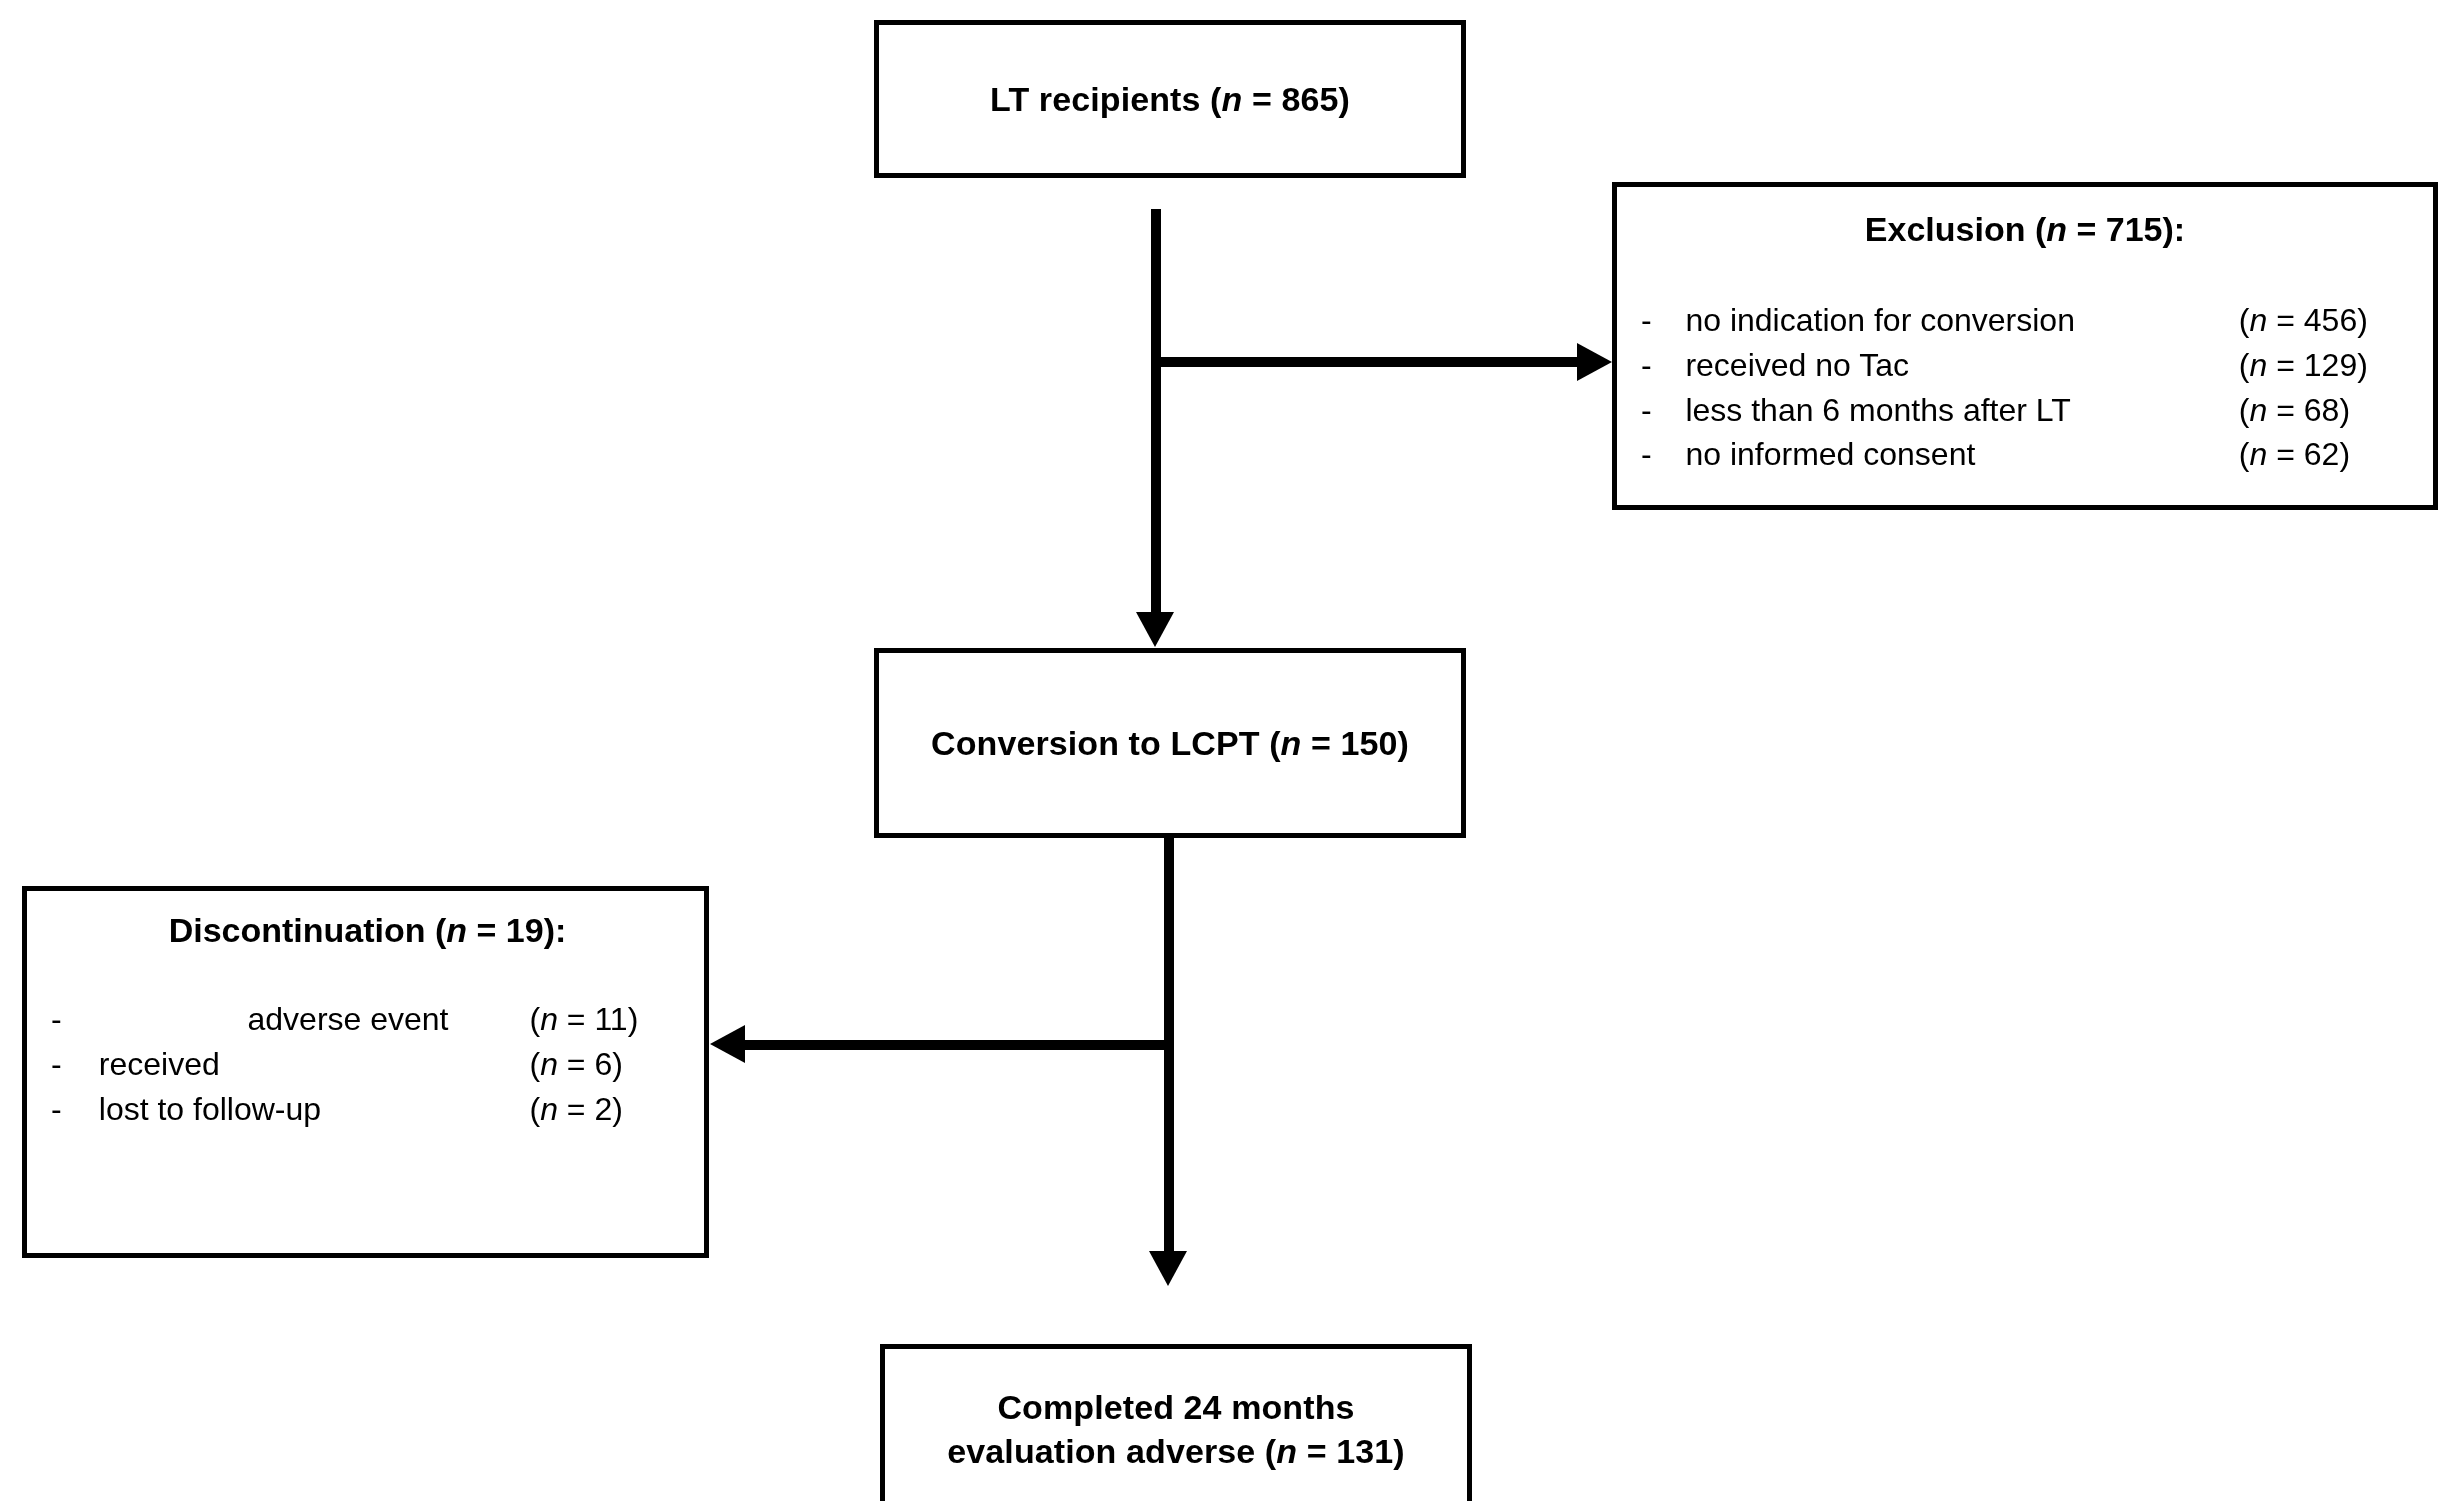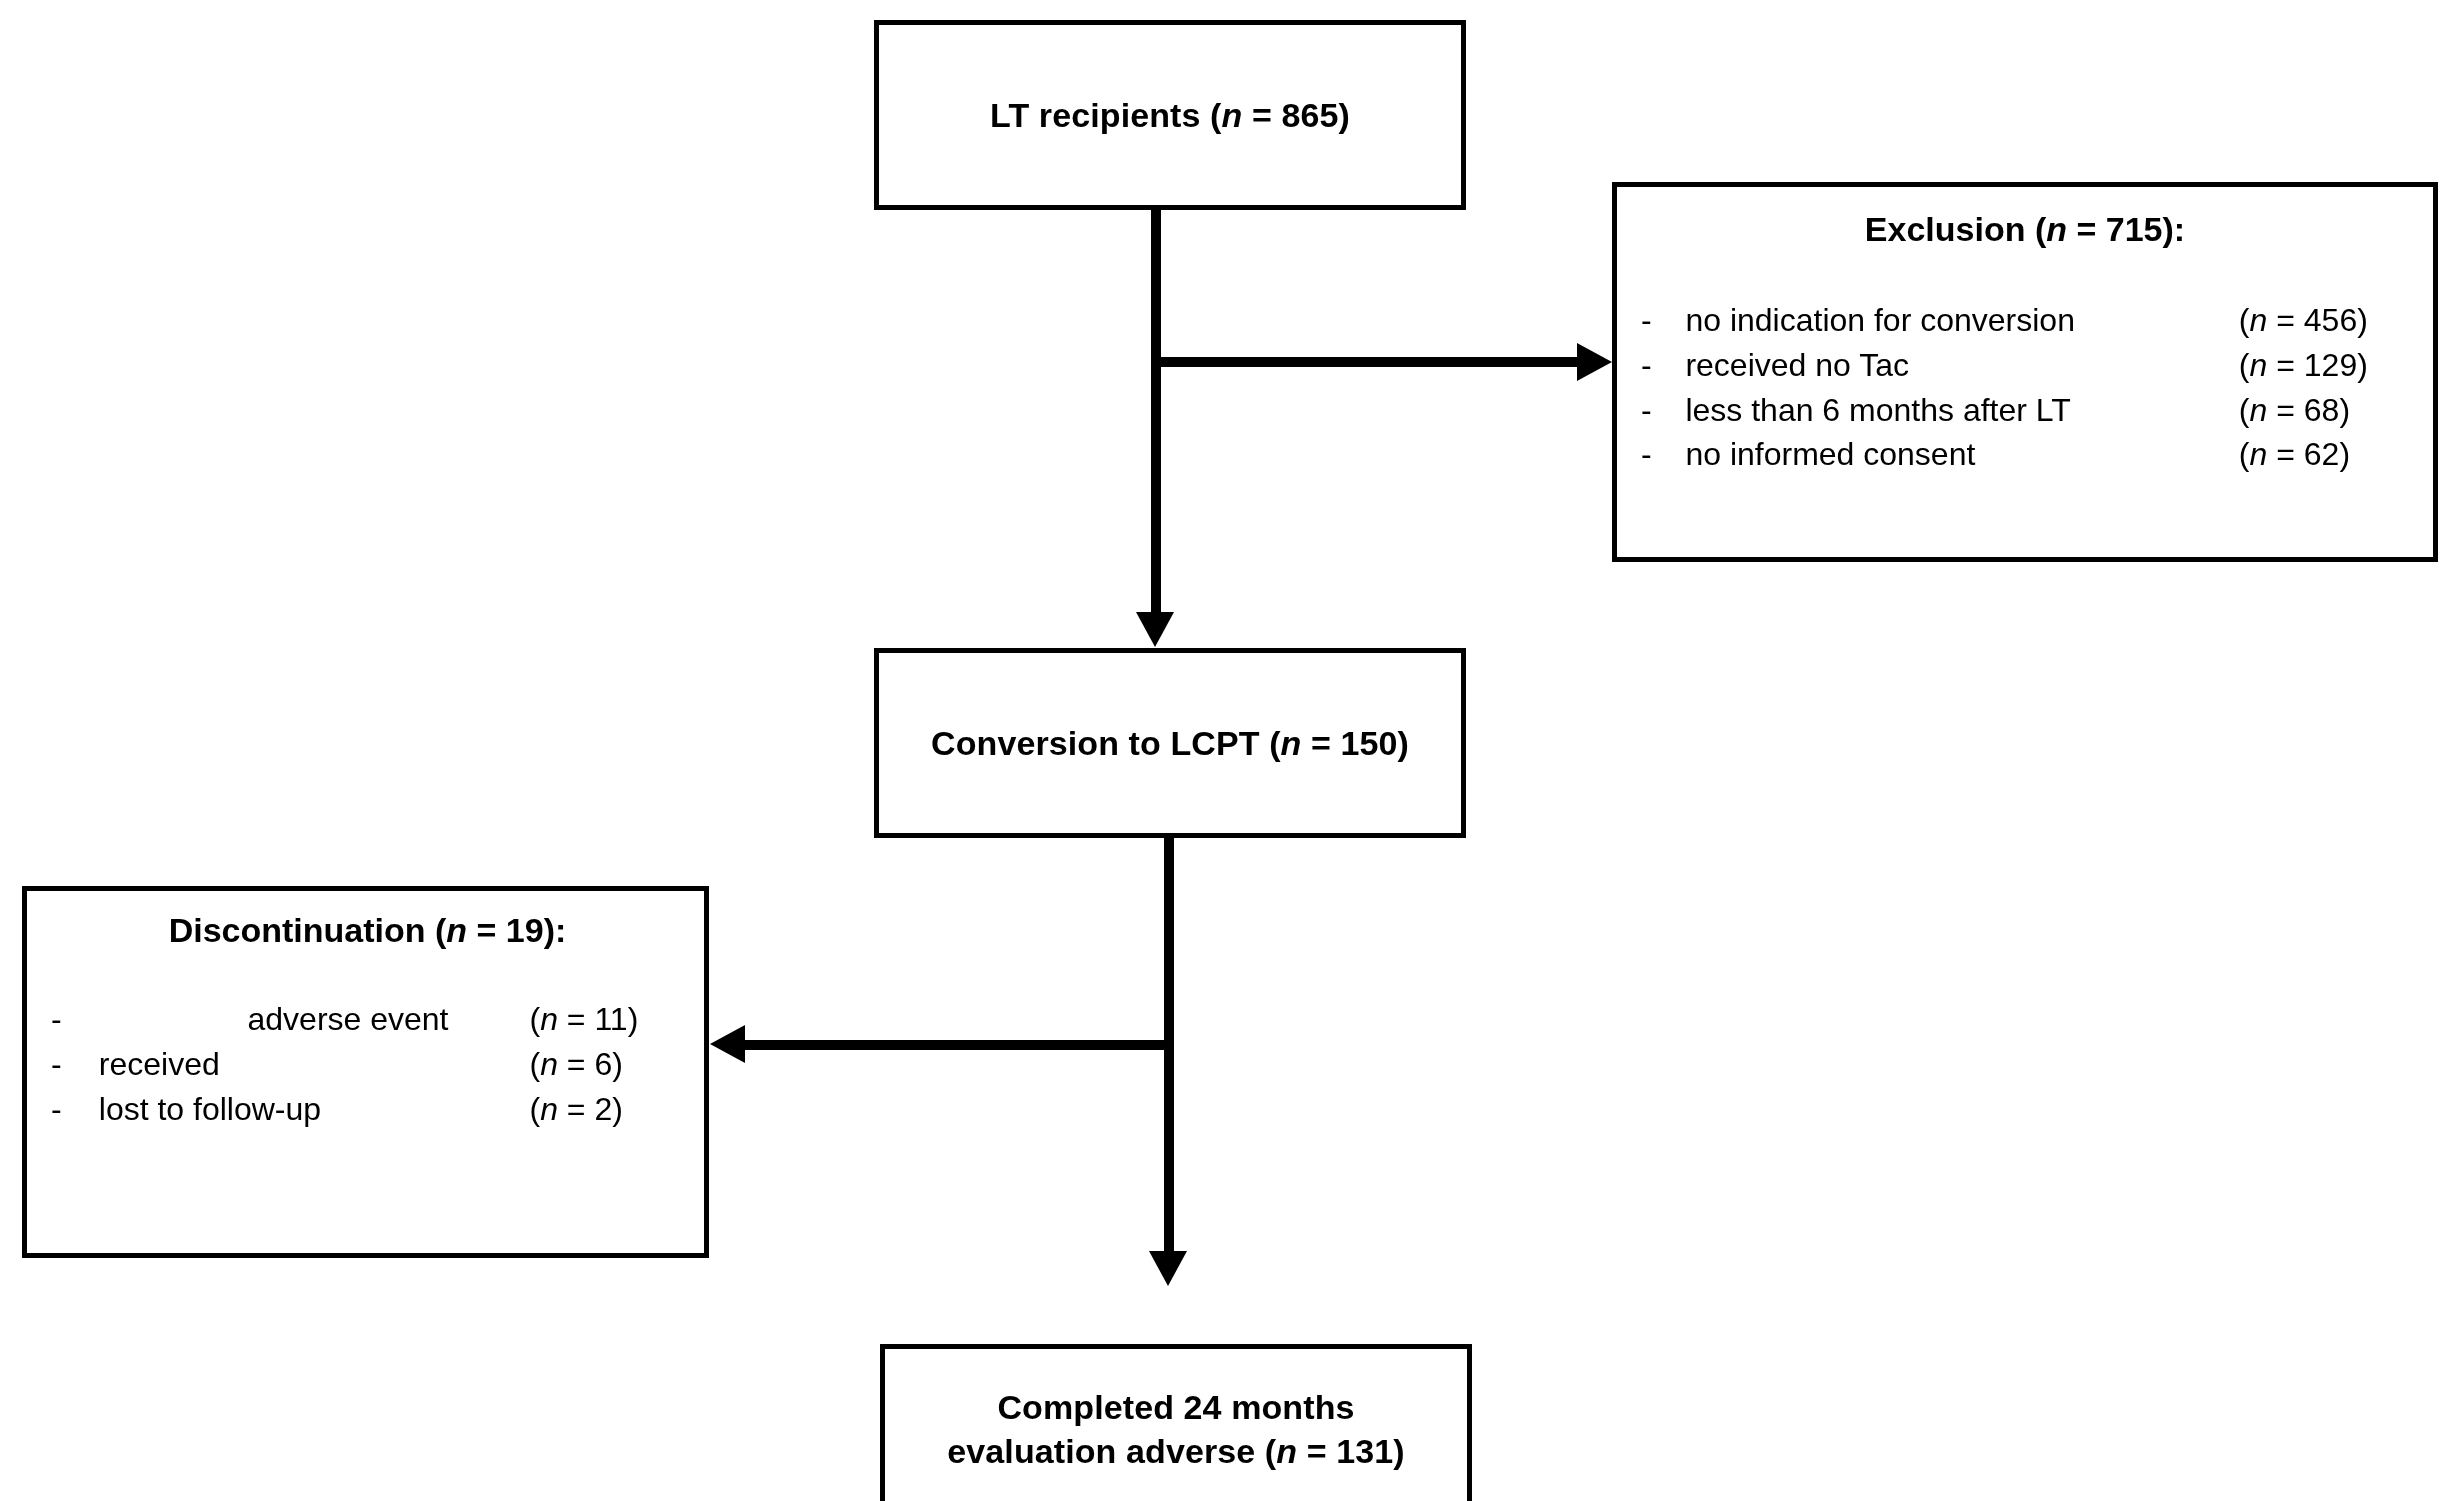--- a/index.html
+++ b/index.html
@@ -110,31 +110,31 @@
     border-top: 19.6px solid transparent;
     border-bottom: 19.6px solid transparent;
     border-right: 35px solid #000000;
   }
 </style>
 </head>
 <body>
 
 <div id="canvas">
 
-  <div class="box center-box" style="left:874px; top:19.6px; width:592px; height:190px;">
+  <div class="box center-box" style="left:874px; top:19.6px; width:592px; height:158px;">
     <div class="center-label"><span>LT recipients</span><span> (</span><span class="it">n</span><span> = </span><span>865</span><span>)</span></div>
   </div>
 
   <div class="vline" style="left:1151px; top:209px; width:9.5px; height:404px;"></div>
   <div class="arrow-down" style="left:1136px; top:612px;"></div>
 
   <div class="hline" style="left:1151px; top:357px; width:433px; height:9.5px;"></div>
   <div class="arrow-right" style="left:1577px; top:343px;"></div>
 
-  <div class="box list-box" style="left:1612px; top:182px; width:826px; height:380px; padding:23px 24px 0 24px;">
+  <div class="box list-box" style="left:1612px; top:182px; width:826px; height:328px; padding:23px 24px 0 24px;">
     <div class="list-title"><span>Exclusion</span><span> (</span><span class="it">n</span><span> = </span><span>715</span><span>)</span><span>:</span></div>
 
     <div class="list-items" style="margin-top:49px; line-height:1.40;">
 
       <div class="list-row">
         <span class="list-dash">-</span>
         <span class="list-text">no indication for conversion</span>
         <span class="list-count">(<span class="it">n</span> = <span>456</span>)</span>
       </div>
 

